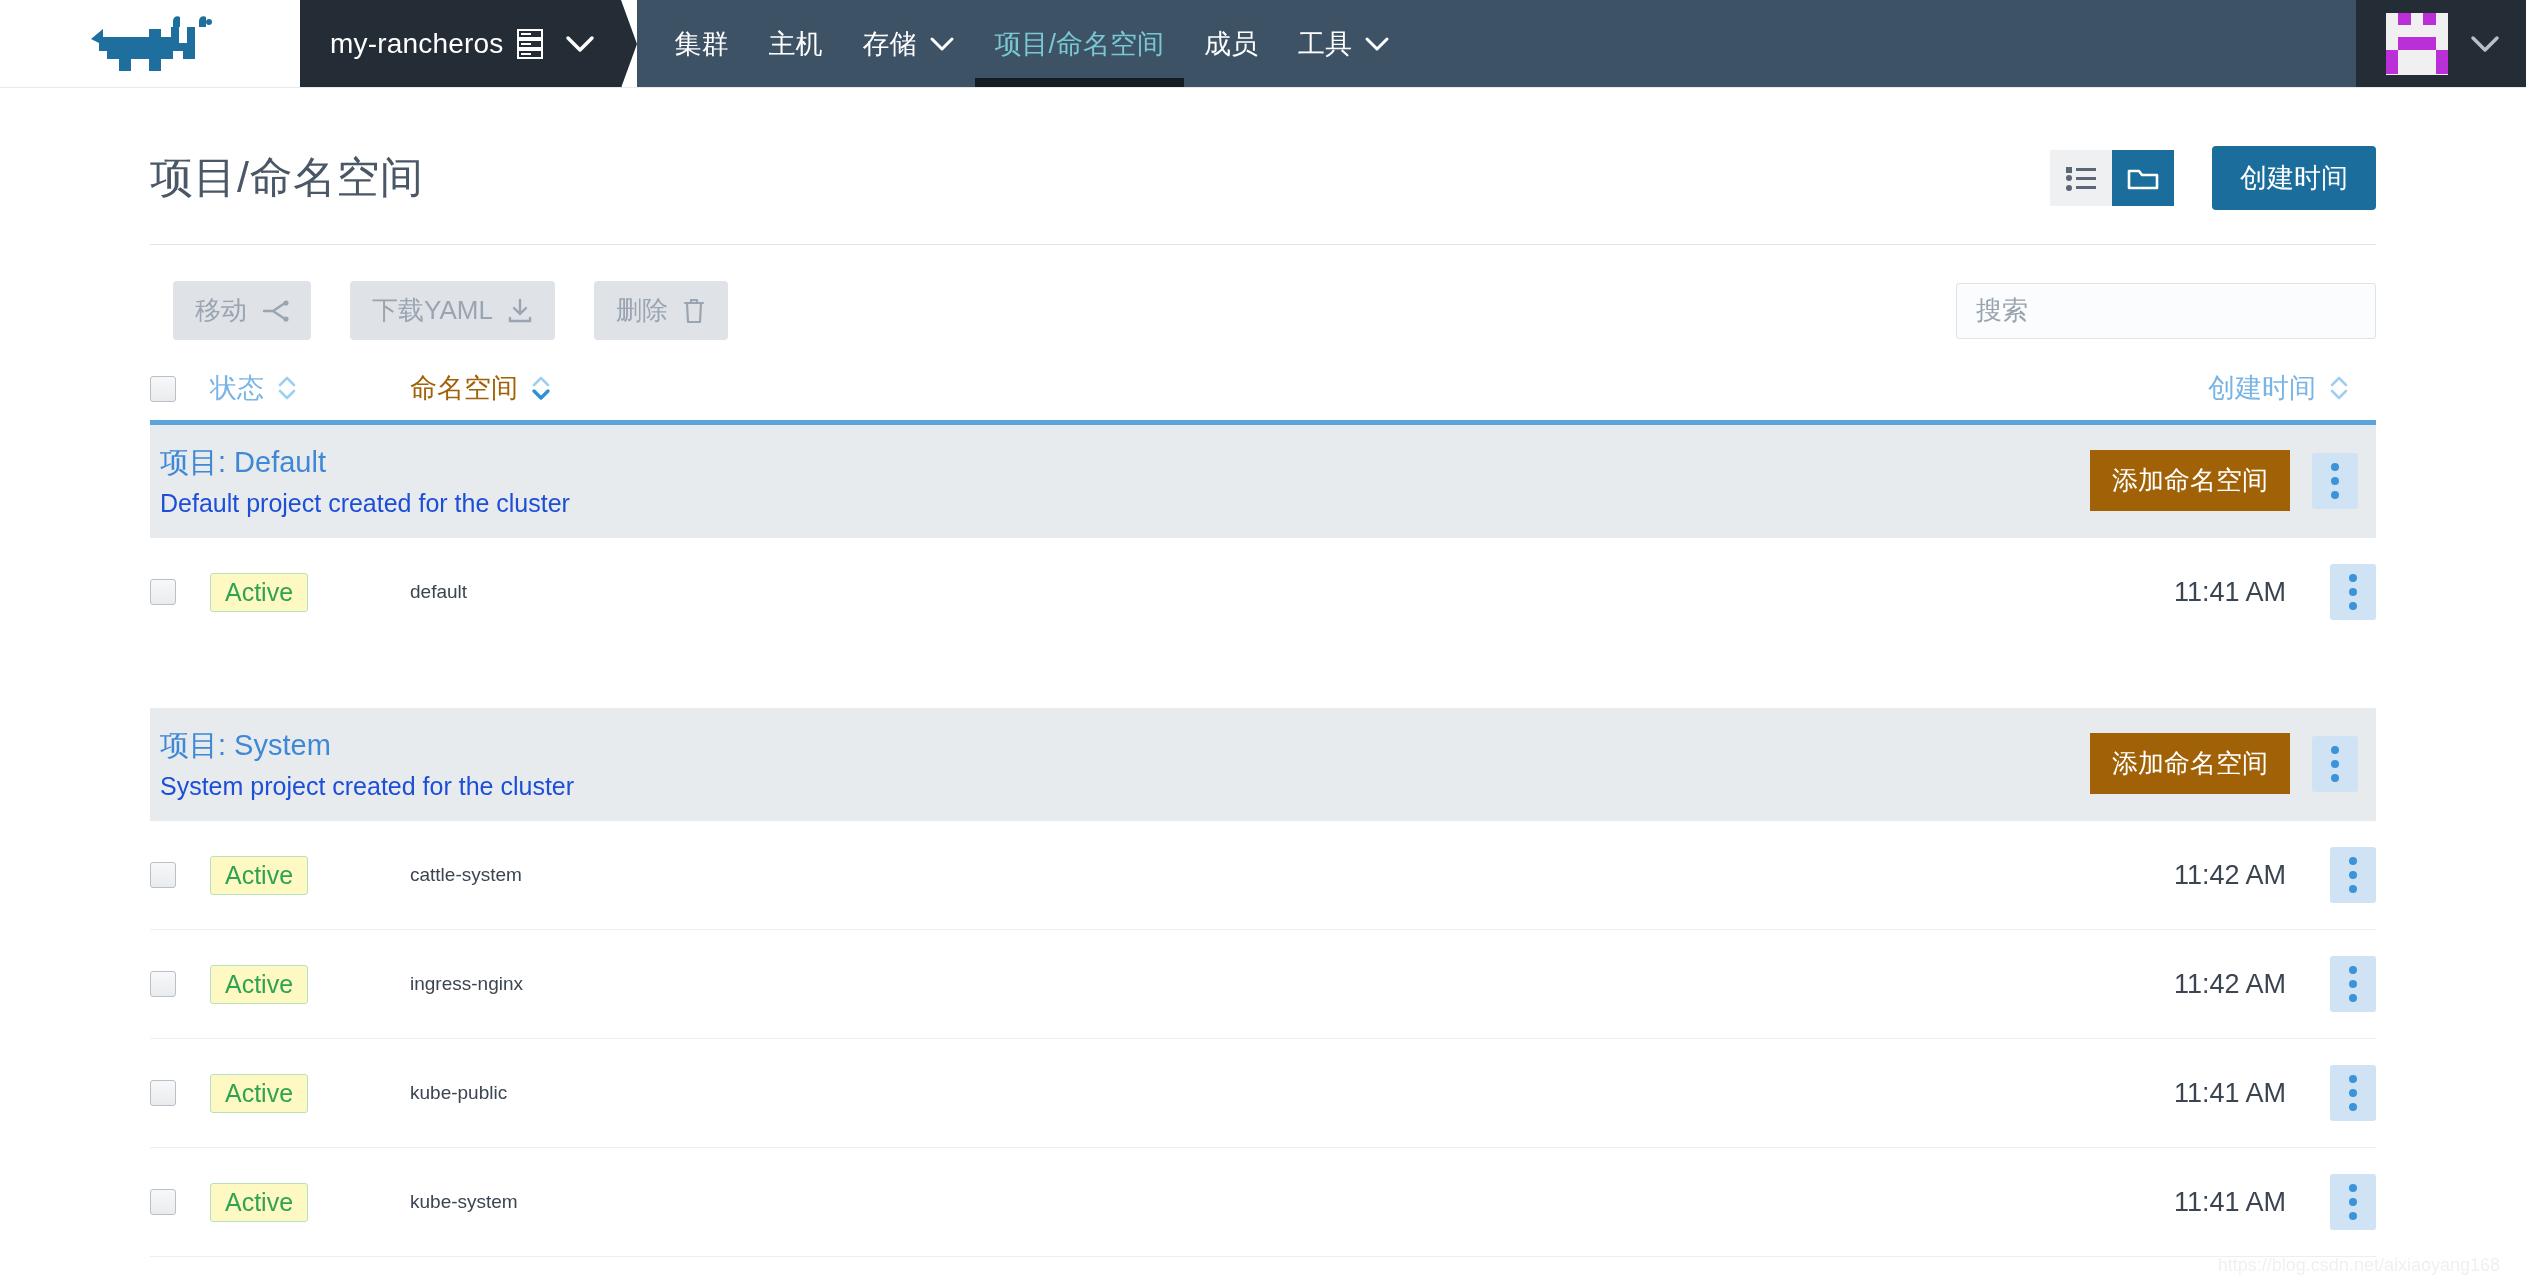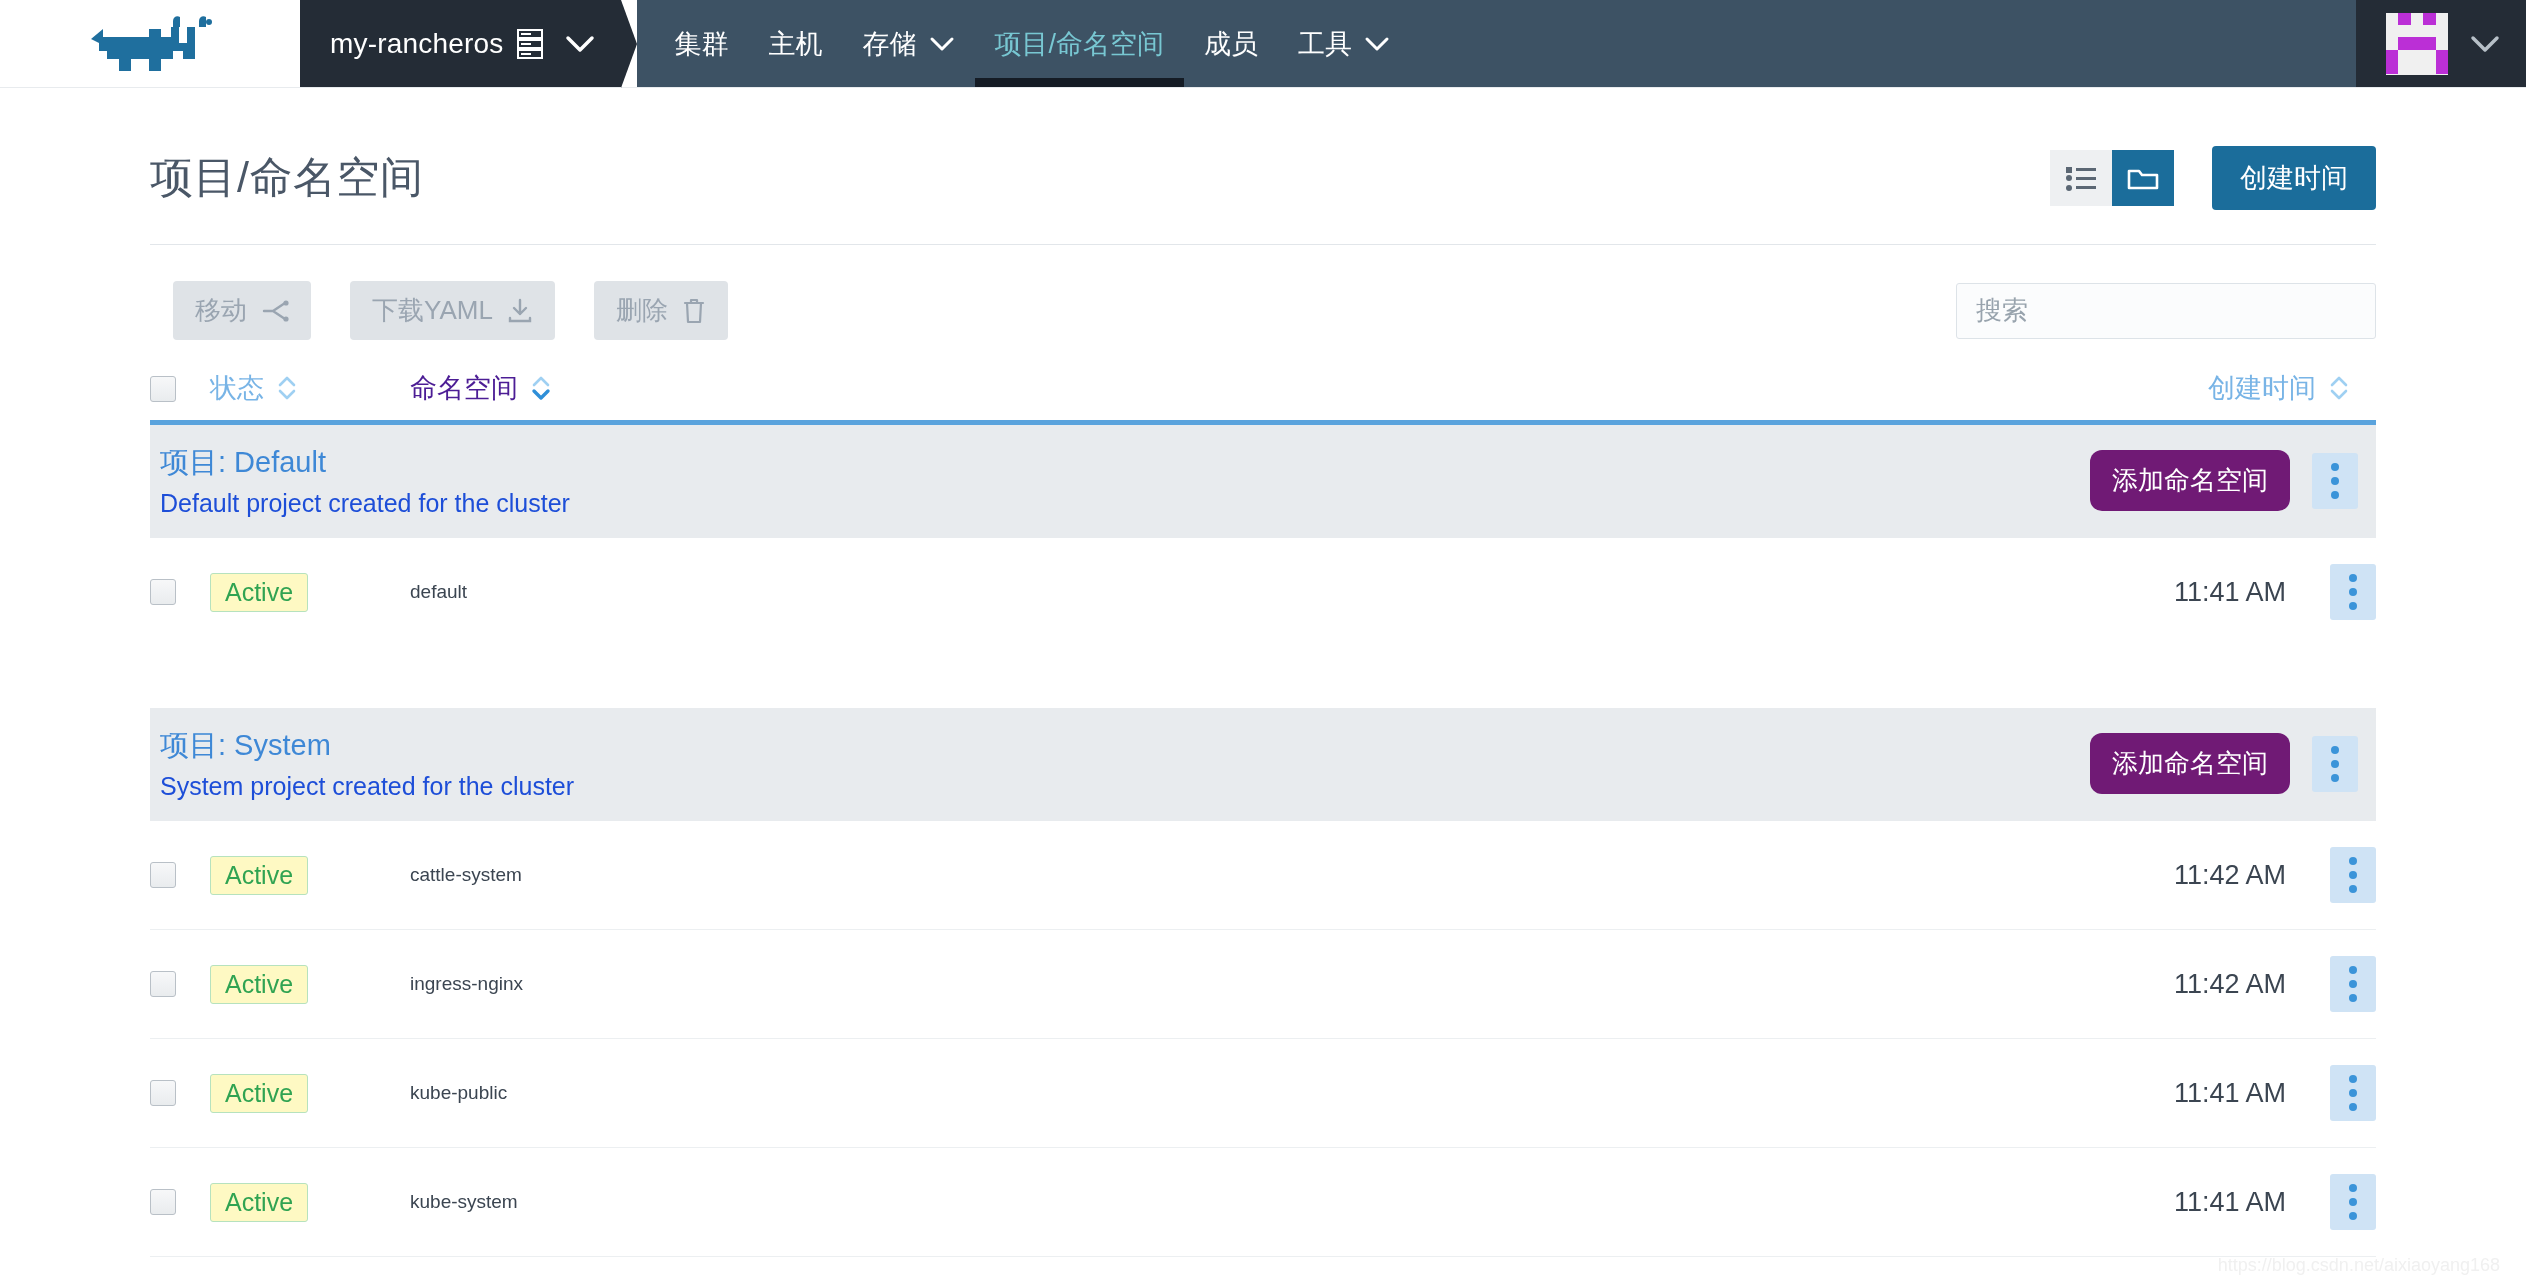--- a/index.html
+++ b/index.html
@@ -204,21 +204,21 @@
     text-align: left;
     padding: 8px 0 14px 0;
     font-weight: normal;
     font-size: 27px;
     color: #78b4e6;
     vertical-align: middle;
   }
   thead tr { border-bottom: 5px solid #5aa3dd; }
   th .sortable { display: inline-flex; align-items: center; cursor: pointer; }
   th .sortable .sorticon { margin-left: 12px; display: inline-flex; }
-  th.sorted { color: #4c1d95; }
+  th.sorted { color: #a16207; }
   th.time-col { text-align: right; padding-right: 26px; }
   th.time-col .sortable { justify-content: flex-end; }
 
   .chk {
     width: 26px; height: 26px;
     border: 1px solid #b9c0c7;
     background: linear-gradient(#f7f8f9, #e9ecee);
     border-radius: 3px;
     display: inline-block;
     cursor: pointer;
@@ -242,24 +242,24 @@
     font-size: 25px;
     color: #1d4ed8;
   }
   .group-actions {
     display: flex;
     align-items: center;
     justify-content: flex-end;
     padding-right: 18px;
   }
   .btn-group-add {
-    background: #701a75;
+    background: #a16207;
     color: #fff;
     border: none;
-    border-radius: 12px;
+    border-radius: 0;
     font-size: 26px;
     padding: 13px 22px;
     cursor: pointer;
     font-family: "Liberation Sans", sans-serif;
     white-space: nowrap;
   }
   .kebab {
     width: 46px; height: 56px;
     background: #cfe3f5;
     border: none;

